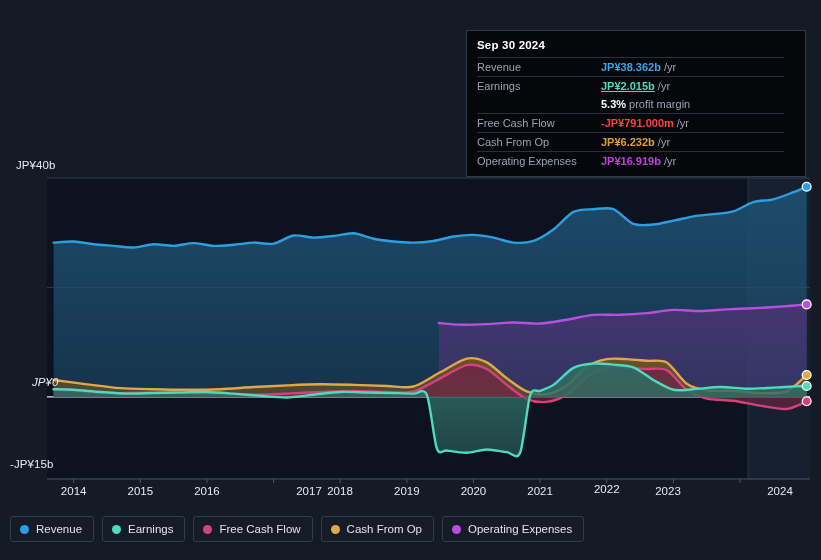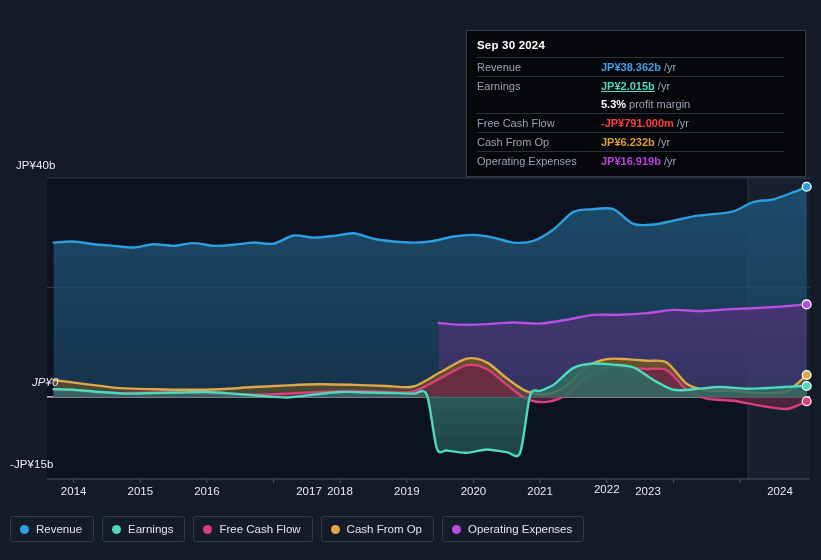--- a/index.html
+++ b/index.html
@@ -138,21 +138,21 @@
   <div id="x-axis-labels">
       <div class="xlabel" style="left: 73.655px; top: 485px;">2014</div>
       <div class="xlabel" style="left: 140.293px; top: 485px;">2015</div>
       <div class="xlabel" style="left: 206.93px; top: 485px;">2016</div>
       <div class="xlabel" style="left: 283px; top: 485px; margin-left: 26px;">2017</div>
       <div class="xlabel" style="left: 340px; top: 485px;">2018</div>
       <div class="xlabel" style="left: 406.843px; top: 485px;">2019</div>
       <div class="xlabel" style="left: 473.48px; top: 485px;">2020</div>
       <div class="xlabel" style="left: 540.118px; top: 485px;">2021</div>
       <div class="xlabel" style="left: 606.755px; top: 483px; text-align: right;">2022</div>
-      <div class="xlabel" style="left: 648px; top: 485px;">2023</div>
+      <div class="xlabel" style="left: 668px; top: 485px;">2023</div>
       <div class="xlabel" style="left: 740.031px; top: 485px; margin-left: 40px;">2024</div>
     </div>
 
   <div id="tooltip">
     <div class="tt-date">Sep 30 2024</div>
     <div id="tt-rows">
         <div class="tt-row">
           <div class="tt-key">Revenue</div>
           <div class="tt-val" style="color: rgb(59, 164, 232);">JP¥38.362b</div>
           <div class="tt-unit">/yr</div>

